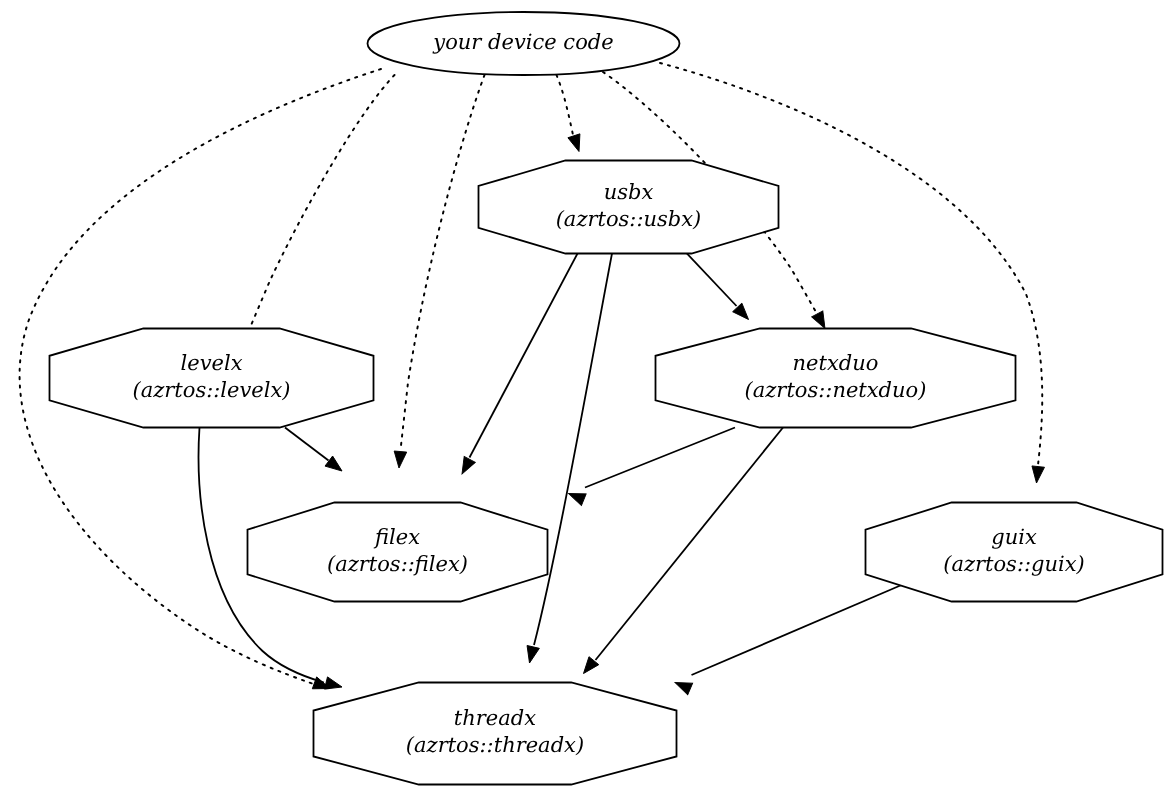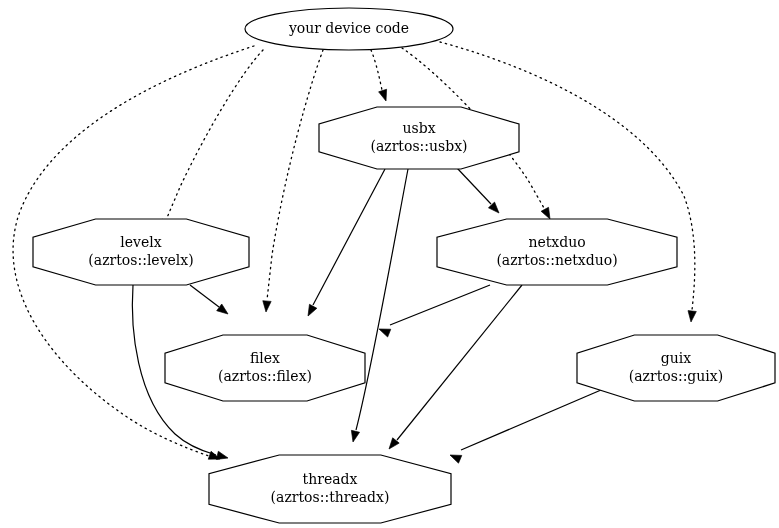--- a/index.html
+++ b/index.html
@@ -10,20 +10,21 @@
   body {
     width: 779px;
     height: 528px;
     font-family: "DejaVu Serif", "Liberation Serif", serif;
     overflow: hidden;
   }
   #graph-root {
     position: relative;
     width: 779px;
     height: 528px;
+    font-style: italic;
   }
   svg#dep-graph {
     display: block;
     width: 779px;
     height: 528px;
   }
   .node-shape {
     fill: #ffffff;
     stroke: #000000;
     stroke-width: 1.2;

